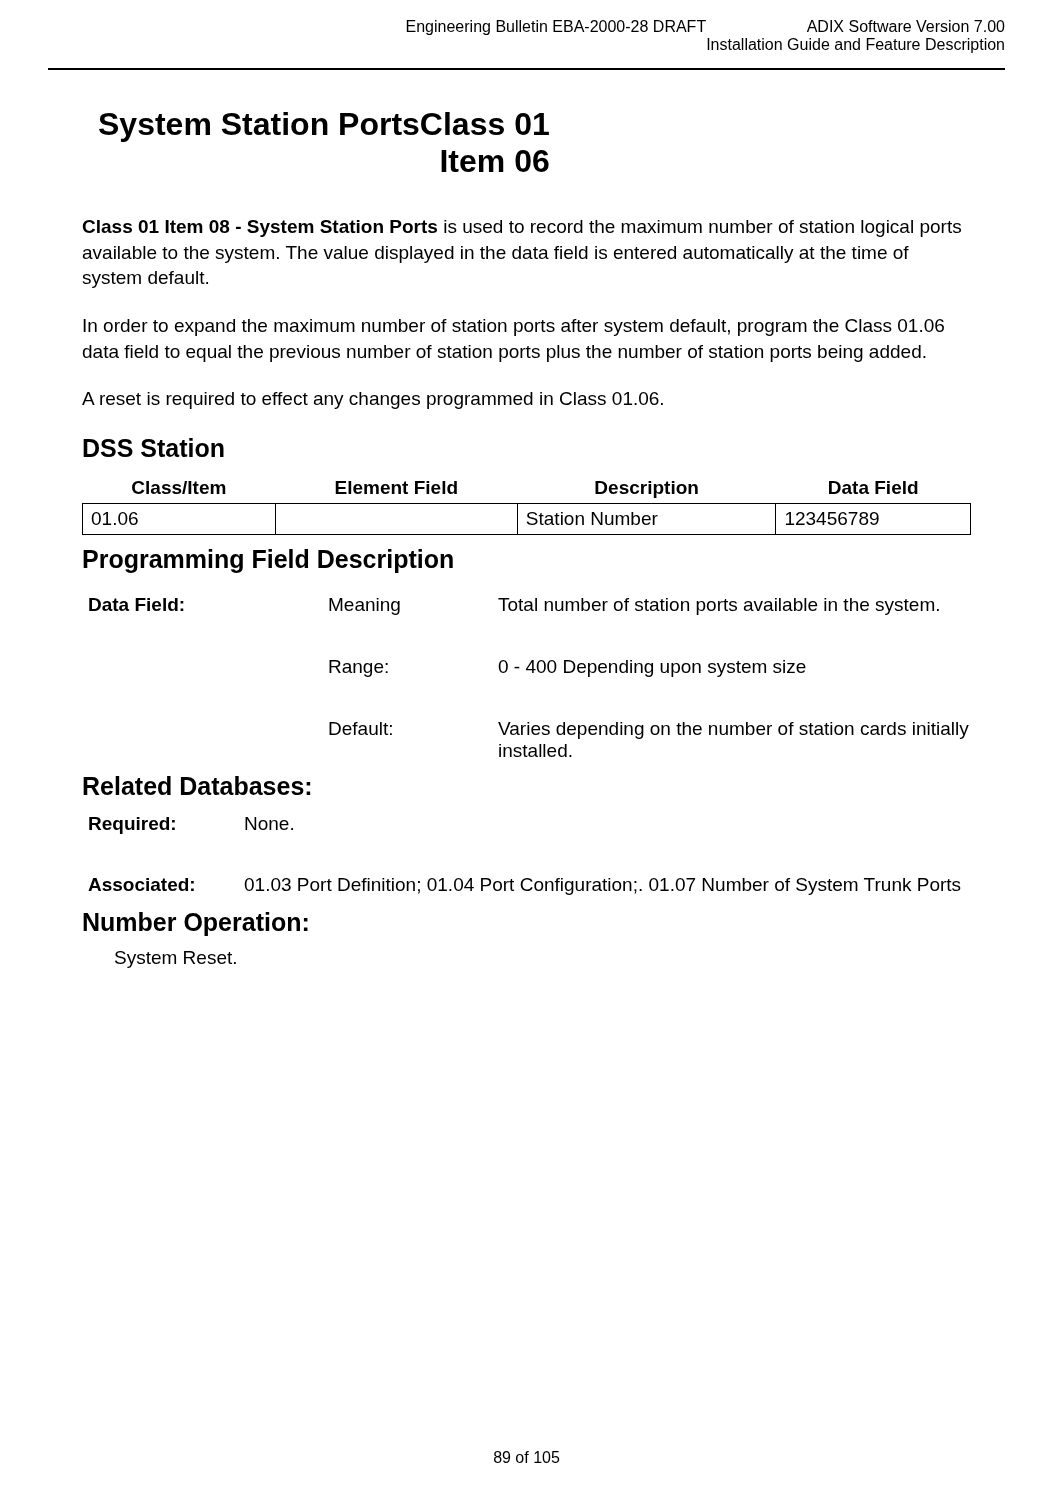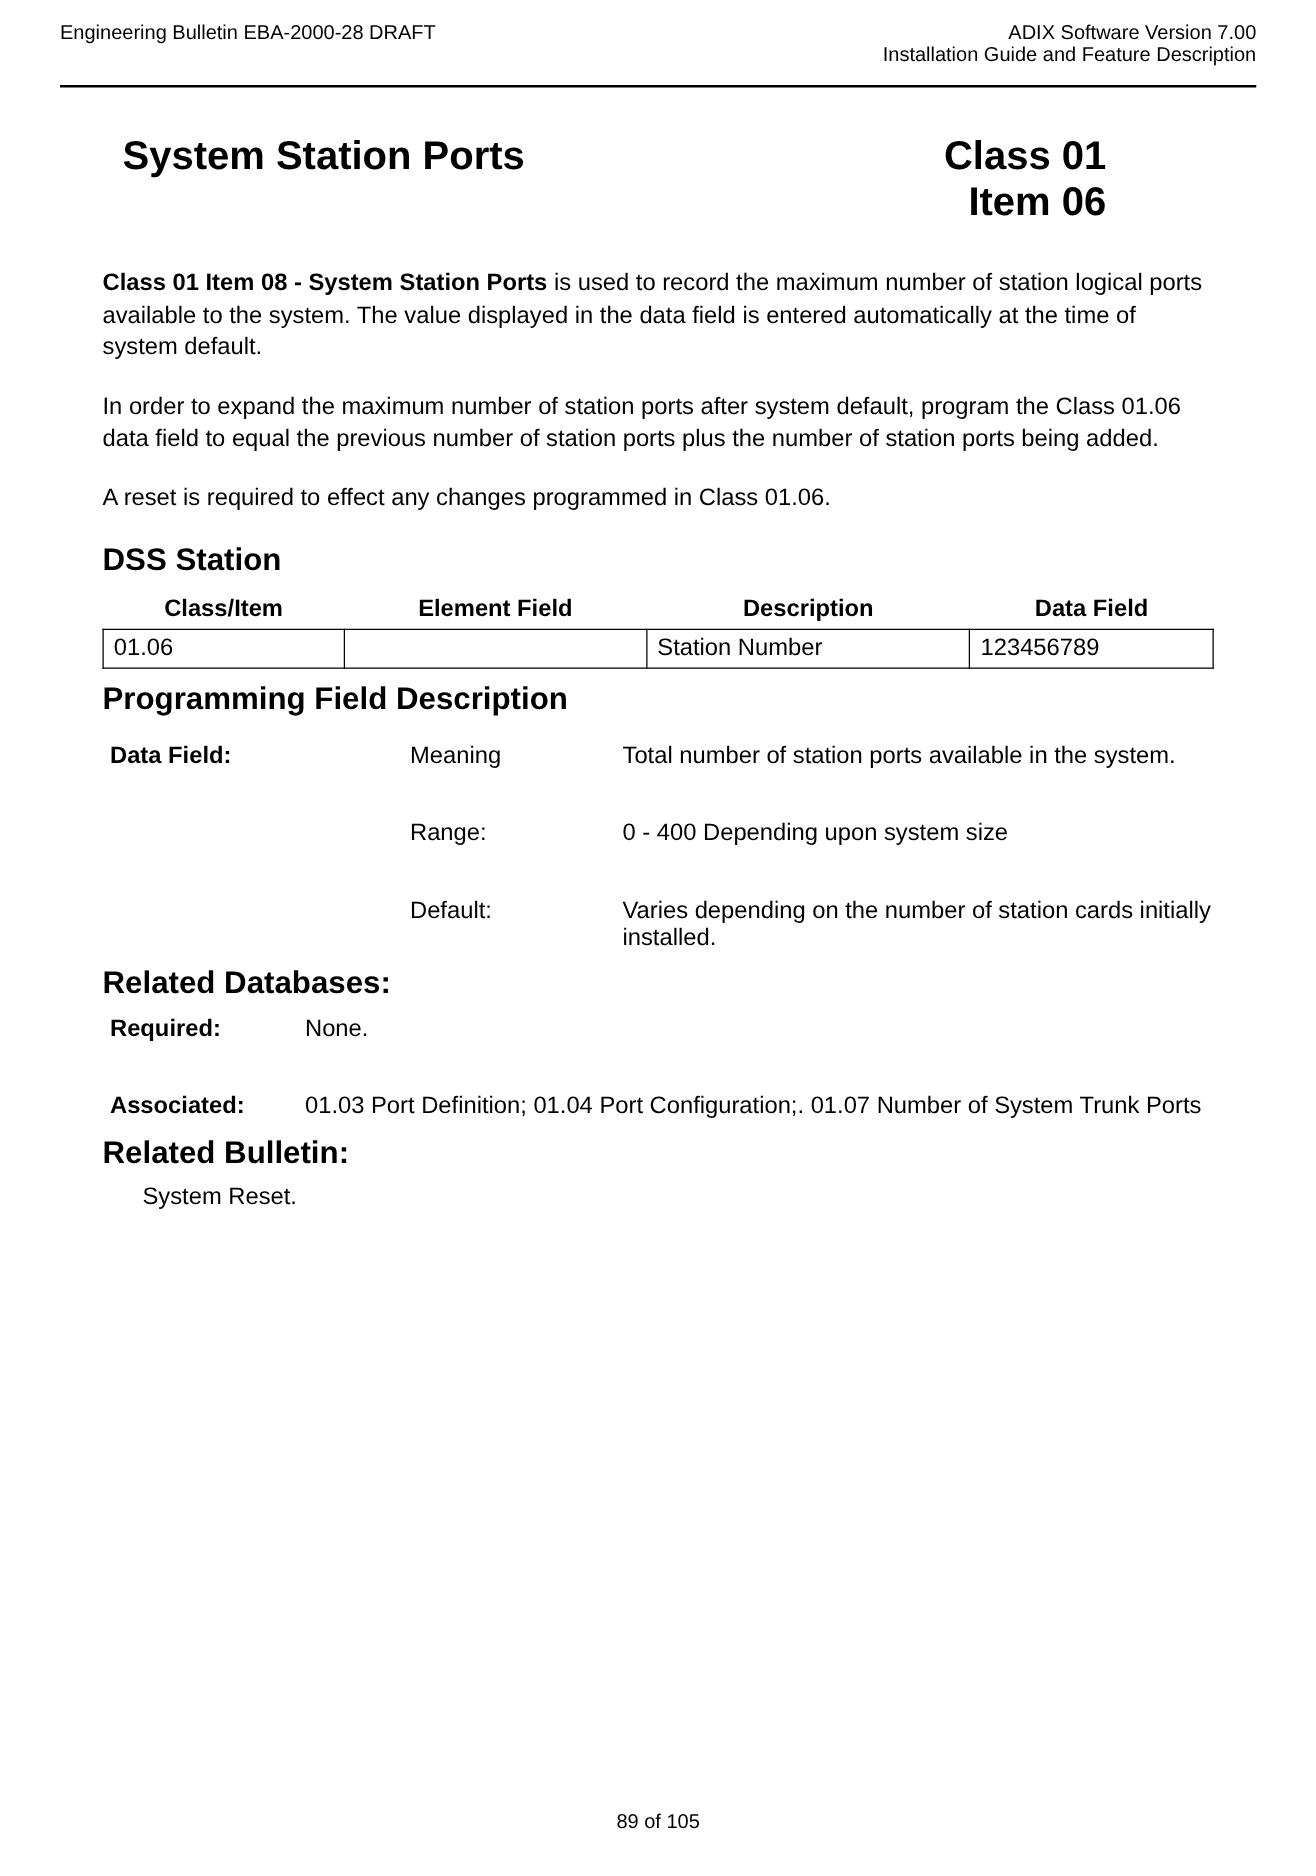--- a/index.html
+++ b/index.html
@@ -9,39 +9,38 @@
       height: 1501px;
       background: #fff;
       color: #000;
       position: relative;
     }
     .page {
       padding: 18px 48px 0 48px;
     }
     .header-row {
       display: flex;
-      justify-content: space-between;
+      justify-content: flex-end;
       font-size: 16px;
       margin-bottom: 4px;
     }
     .header-right {
       text-align: right;
     }
     .header-rule {
       border: none;
       border-top: 2px solid #000;
       margin-top: 14px;
       margin-bottom: 36px;
     }
     .content {
       padding: 0 34px;
     }
     .title-row {
       display: flex;
-      justify-content: space-between;
       align-items: flex-start;
       margin-bottom: 8px;
     }
     .title-left {
       font-family: Arial, Helvetica, sans-serif;
       font-weight: bold;
       font-size: 32px;
       padding-left: 16px;
     }
     .title-right {
@@ -189,20 +188,20 @@
 
     <h2 class="section">Related Databases:</h2>
 
     <div class="rd-table">
       <div class="rd-label">Required:</div>
       <div>None.</div>
       <div class="rd-label">Associated:</div>
       <div>01.03 Port Definition; 01.04 Port Configuration;. 01.07 Number of System Trunk Ports</div>
     </div>
 
-    <h2 class="section">Related Bulletin:</h2>
+    <h2 class="section">Number Operation:</h2>
     <div class="indent-text">System Reset.</div>
 
 
   </div>
 </div>
 
 <div class="footer">89 of 105</div>
 
 </body></html>

